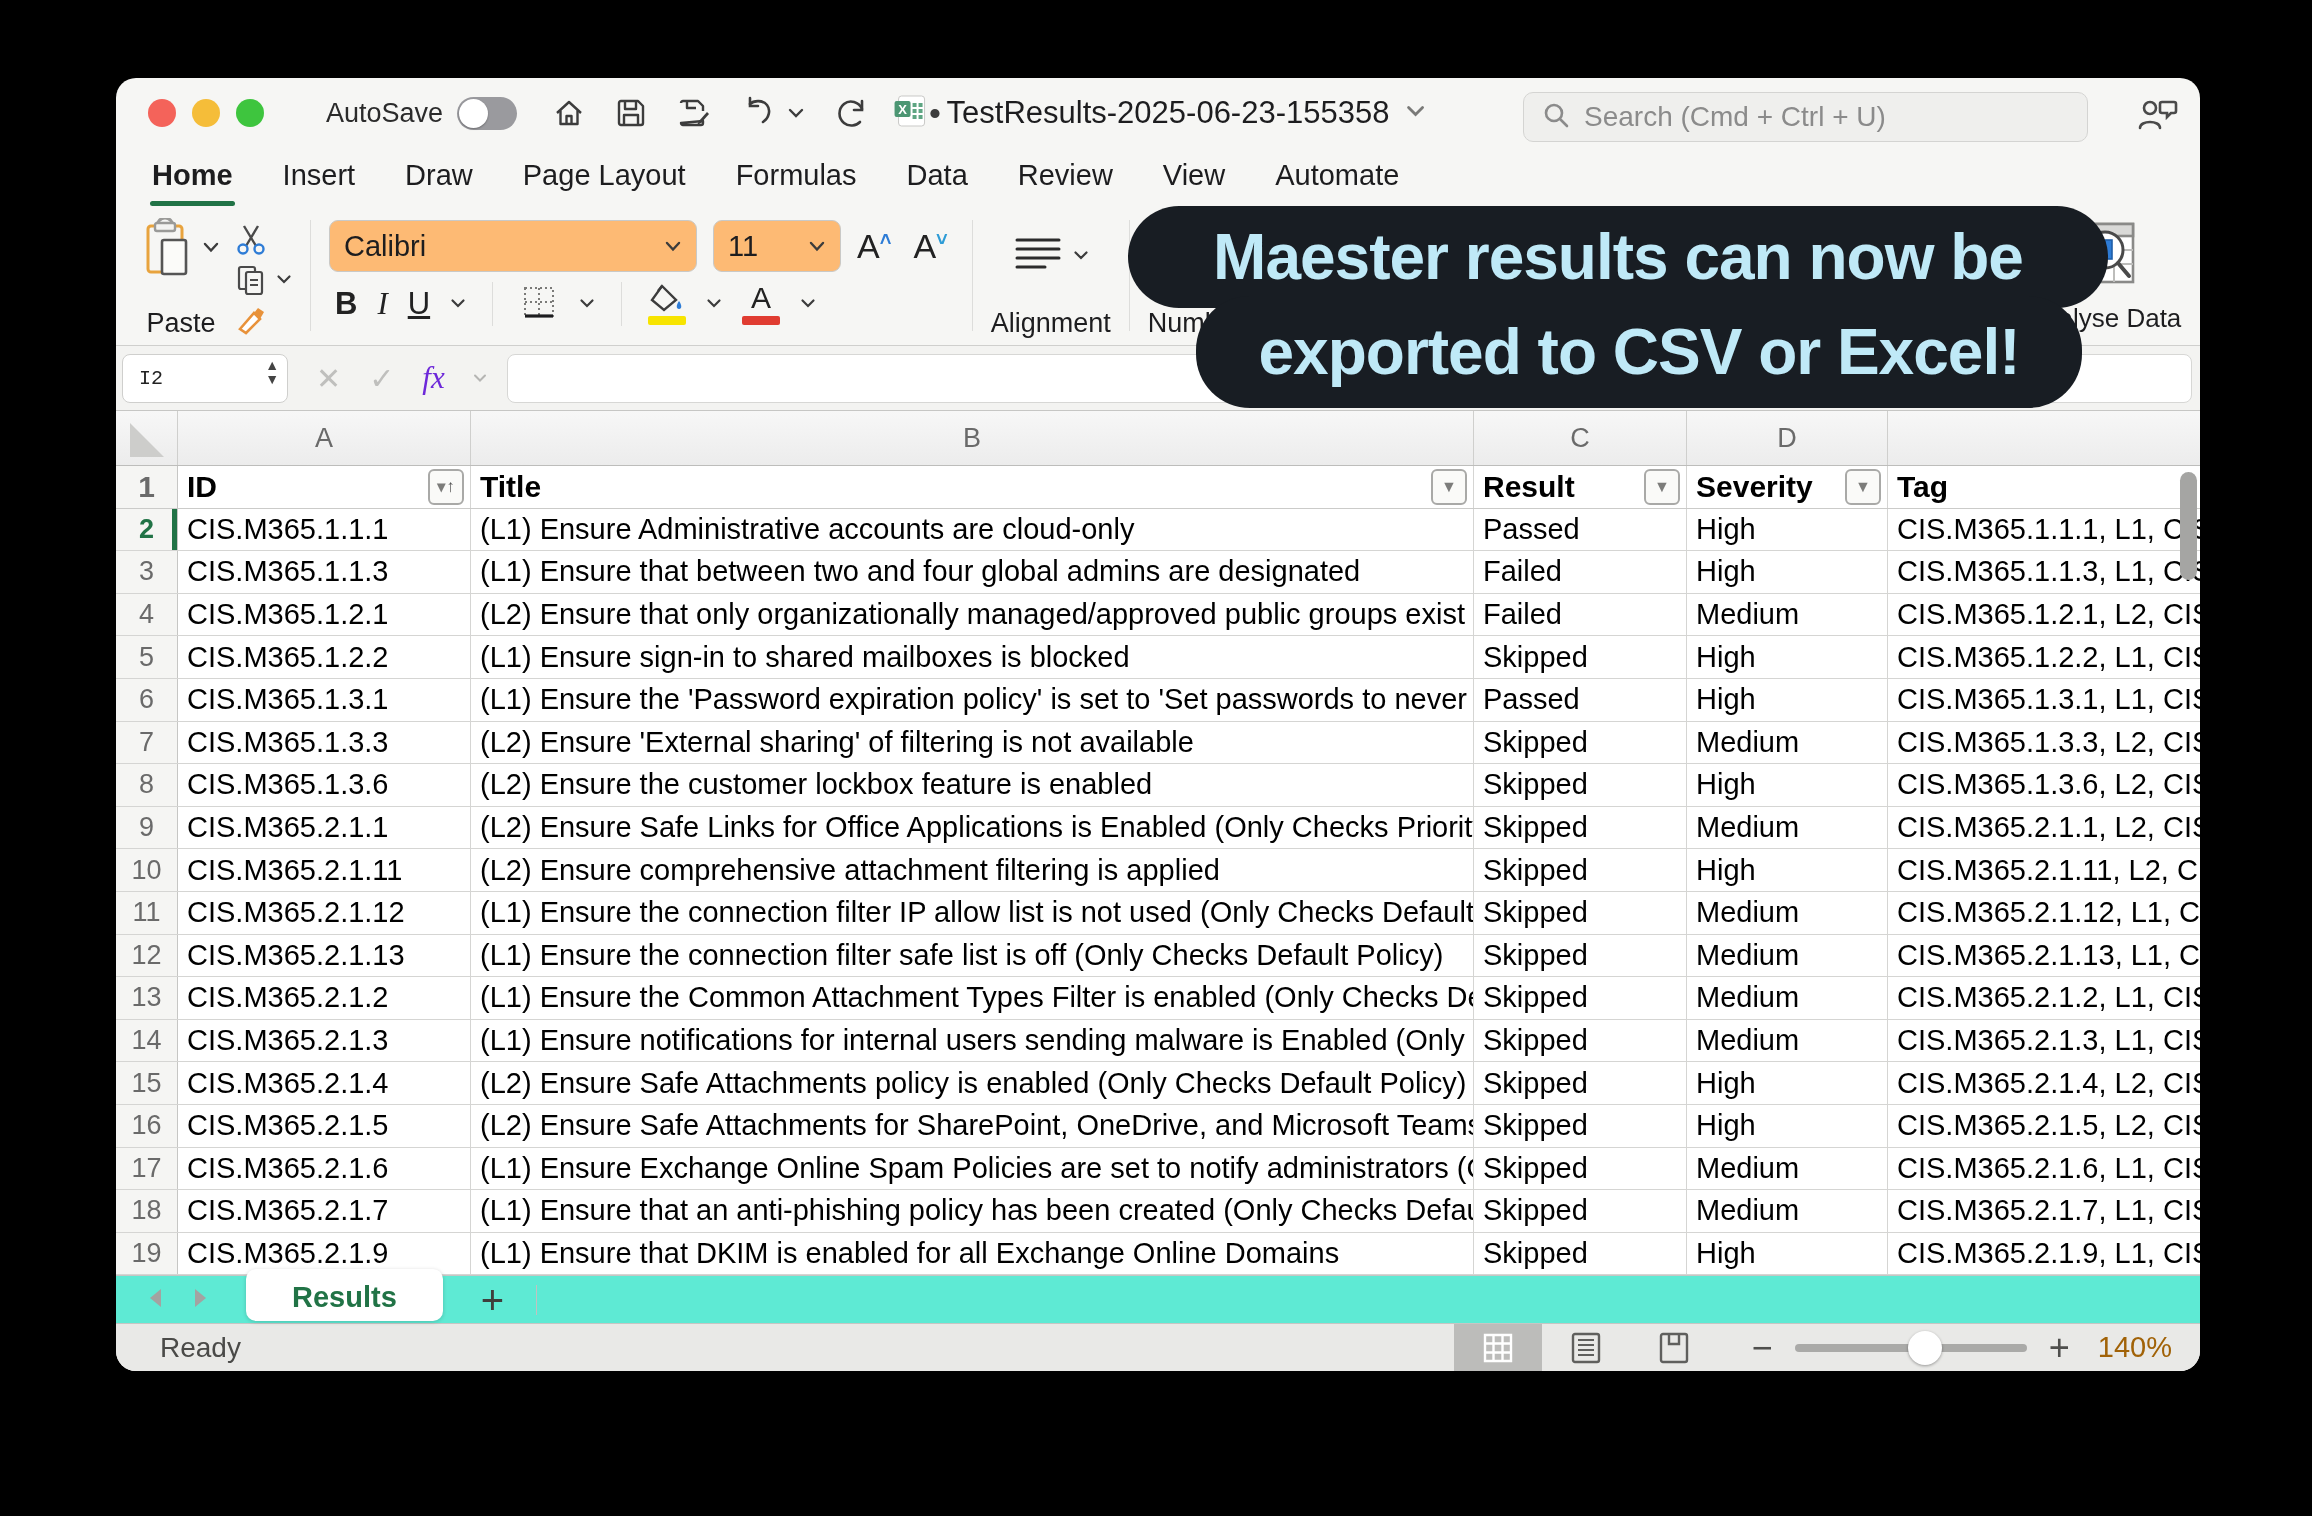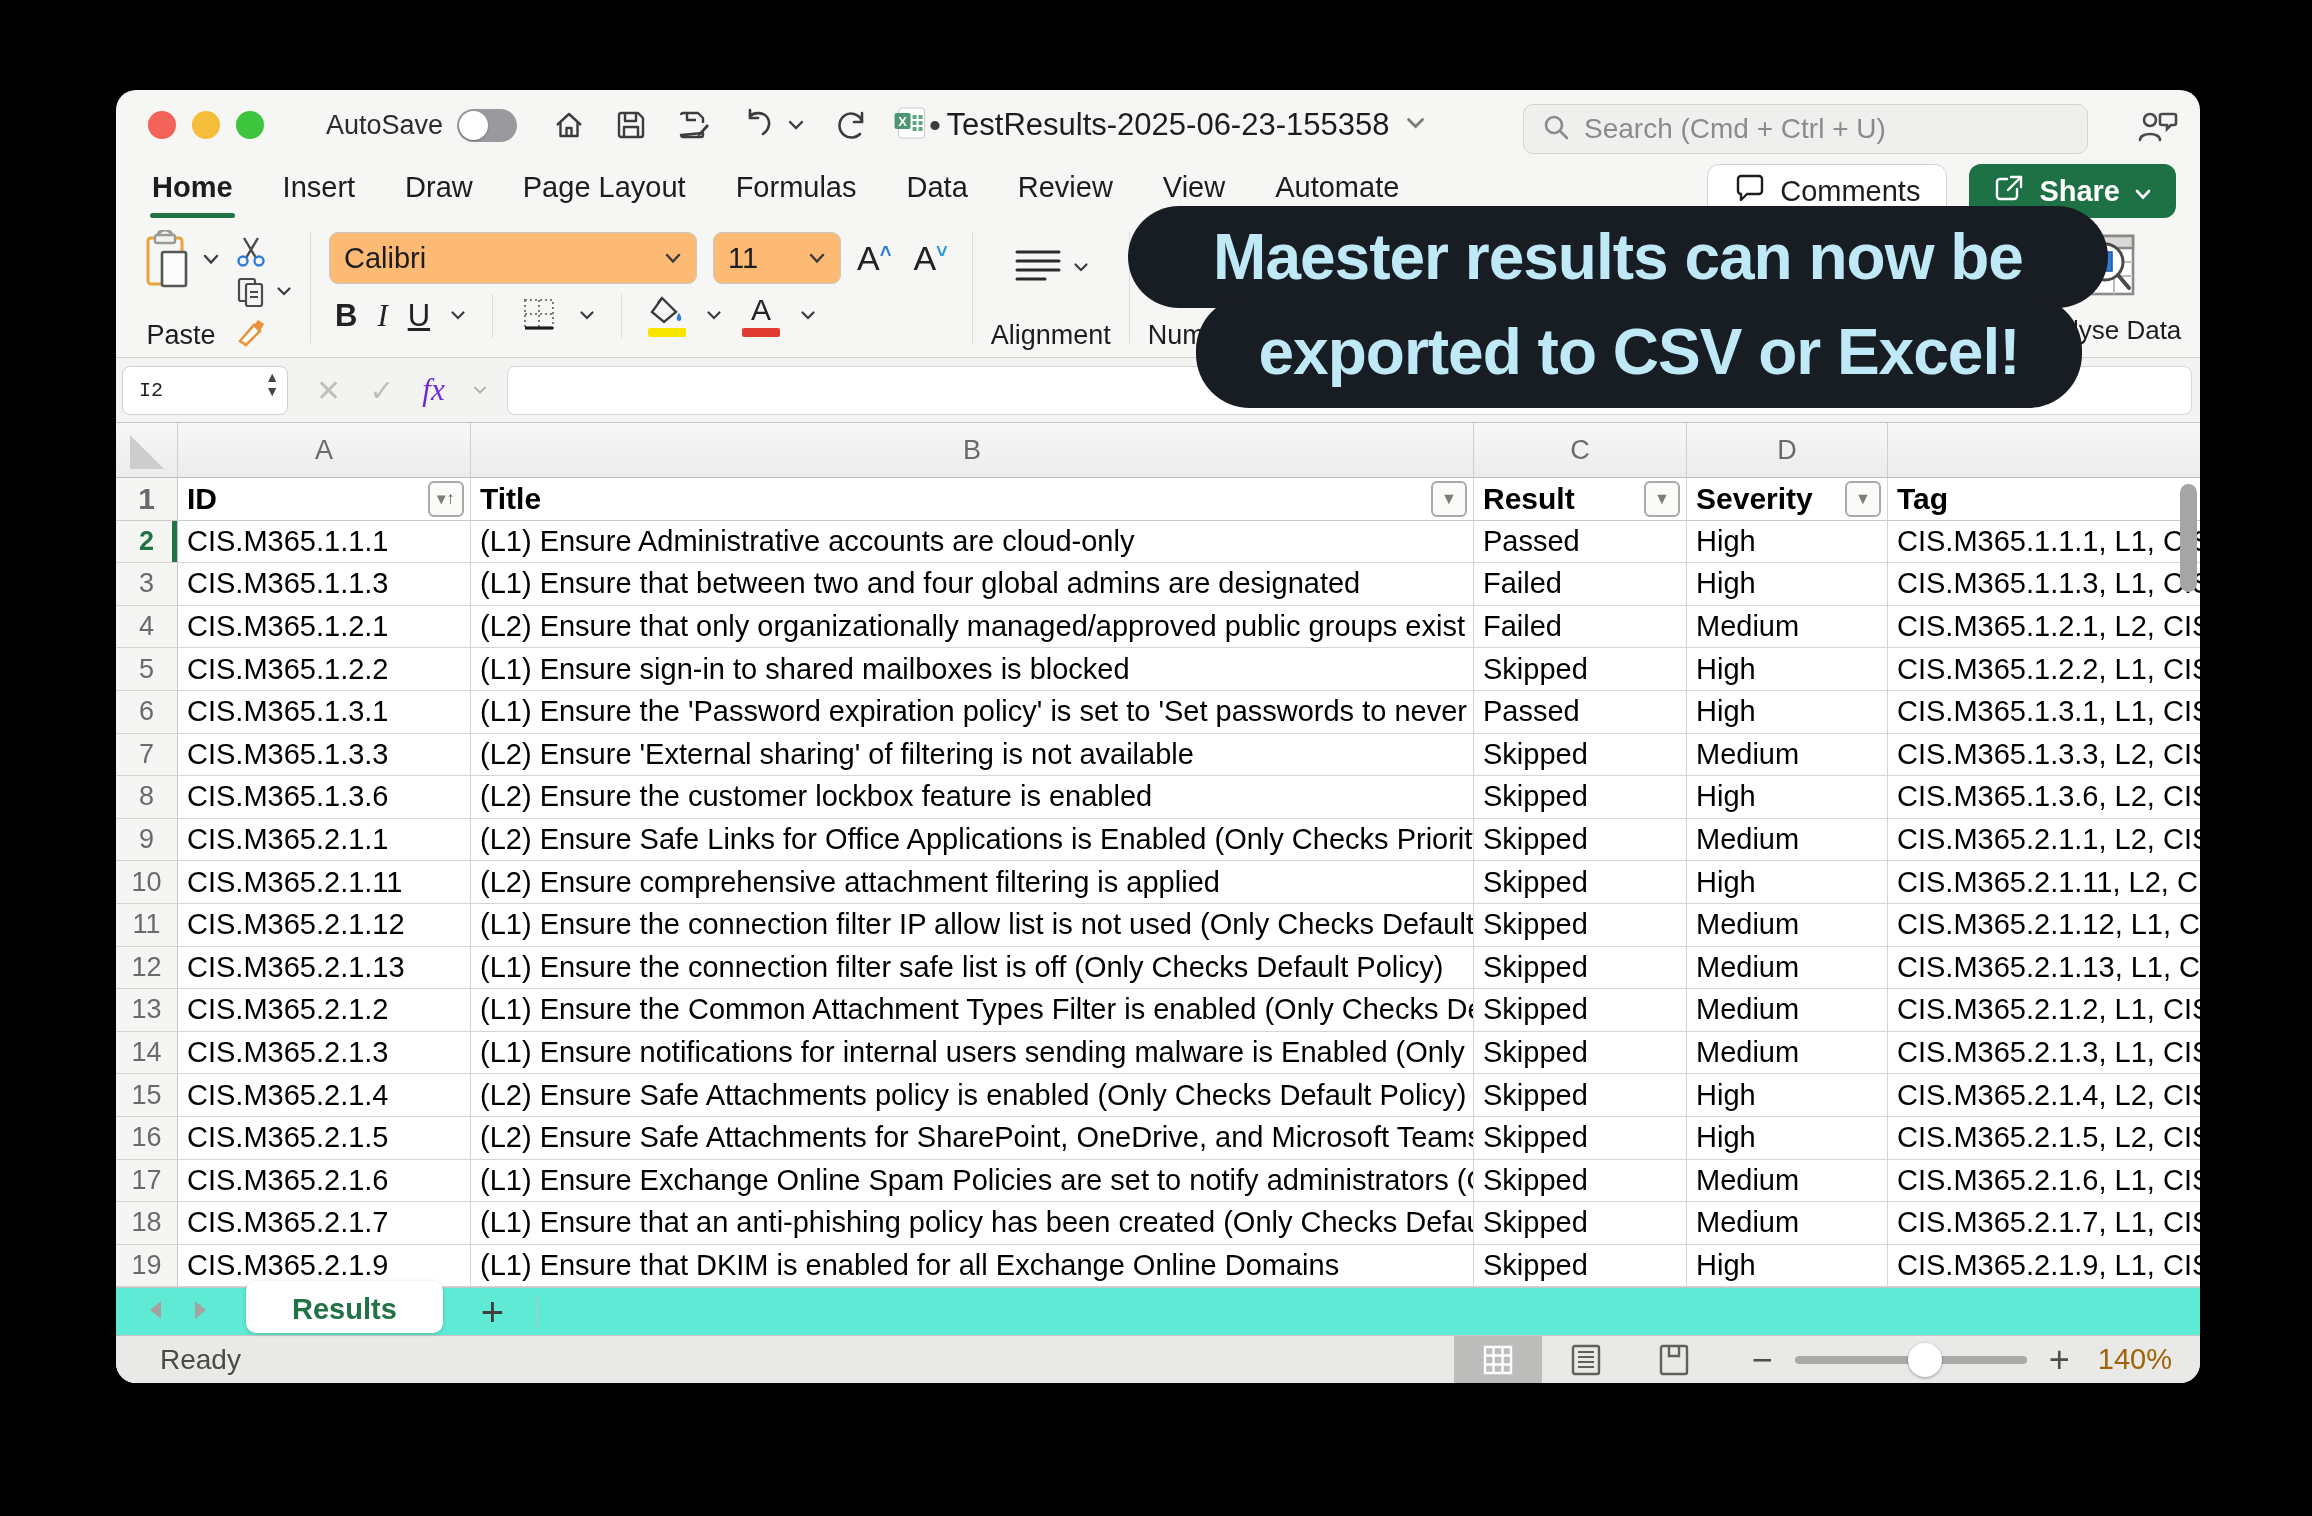--- a/index.html
+++ b/index.html
@@ -2,21 +2,21 @@
 <html><head>
 <meta charset="utf-8">
 <style>
   :root{
     --green:#217346; --share-green:#1e7145; --chrome:#f6f6f4; --line:#d6d6d4;
     --gridline:#d5d5d3; --headgrey:#6a6a6a; --ink:#1d1d1f;
   }
   *{box-sizing:border-box; margin:0; padding:0;}
   html,body{width:2312px; height:1516px; background:#000; font-family:"Liberation Sans",sans-serif; position:relative; overflow:hidden;}
 
-  .window{position:absolute; left:116px; top:78px; width:2084px; height:1293px; background:var(--chrome); border-radius:20px; overflow:hidden; display:flex; flex-direction:column;margin-top:12px;}
+  .window{position:absolute; left:116px; top:78px; width:2084px; height:1293px; background:var(--chrome); border-radius:20px; overflow:hidden; display:flex; flex-direction:column;}
 
   
   .titlebar{height:70px; flex:0 0 70px; display:flex; align-items:center; padding:0 18px 0 32px; position:relative;}
   .lights{display:flex; gap:16px; align-items:center;}
   .light{width:28px; height:28px; border-radius:50%;}
   .light.red{background:#f4635a;} .light.yellow{background:#f5bd39;} .light.green{background:#3ec53e;}
   .autosave{display:flex; align-items:center; gap:14px; margin-left:62px;}
   .autosave-label{font-size:27px; color:#2b2b2b;}
   .toggle{width:60px; height:33px; border-radius:17px; background:#9a9a9e; position:relative;}
   .toggle .knob{position:absolute; left:2px; top:2px; width:29px; height:29px; border-radius:50%; background:#fff; box-shadow:0 1px 2px rgba(0,0,0,.3);}
@@ -215,39 +215,20 @@
         <div class="tab active"><span>Home</span></div>
         <div class="tab"><span>Insert</span></div>
         <div class="tab"><span>Draw</span></div>
         <div class="tab"><span>Page Layout</span></div>
         <div class="tab"><span>Formulas</span></div>
         <div class="tab"><span>Data</span></div>
         <div class="tab"><span>Review</span></div>
         <div class="tab"><span>View</span></div>
         <div class="tab"><span>Automate</span></div>
       </div>
-    <div class="tabrow-right">
-      <div class="btn-comments">
-        <span><svg width="32" height="30" viewBox="0 0 32 30" fill="none" stroke="#1d1d1f" stroke-width="2.4" stroke-linejoin="round">
-              <path d="M4 6 a3 3 0 0 1 3-3 h18 a3 3 0 0 1 3 3 v12 a3 3 0 0 1 -3 3 h-12 l-6 6 v-6 h0 a3 3 0 0 1 -3-3 z"></path>
-            </svg></span>
-        <span>Comments</span>
-      </div>
-      <div class="btn-share">
-        <span><svg width="32" height="30" viewBox="0 0 32 30" fill="none" stroke="#fff" stroke-width="2.4" stroke-linejoin="round" stroke-linecap="round">
-              <path d="M14 6 H7 a3 3 0 0 0 -3 3 v14 a3 3 0 0 0 3 3 h14 a3 3 0 0 0 3-3 v-7"></path>
-              <path d="M18 4 L28 4 L28 14"></path>
-              <path d="M28 4 L15 17"></path>
-            </svg></span>
-        <span>Share</span>
-        <span><svg width="18" height="13" viewBox="0 0 18 13" fill="none" stroke="#fff" stroke-width="2.6" stroke-linecap="round">
-              <path d="M3 3 L9 9.5 L15 3"></path>
-            </svg></span>
-      </div>
-    </div>
   </div>
 
   <div class="ribbon">
     <div class="rgroup paste">
       <div class="paste-top">
         <span><svg width="52" height="62" viewBox="0 0 52 62" fill="none">
               <rect x="6" y="8" width="34" height="46" rx="3" stroke="#e8a33d" stroke-width="3"></rect>
               <path d="M15 8 a8 8 0 0 1 16 0" stroke="#9a9a98" stroke-width="3"></path>
               <rect x="13" y="5" width="20" height="8" rx="2" fill="#f3f3f1" stroke="#9a9a98" stroke-width="2.4"></rect>
               <rect x="20" y="22" width="24" height="34" rx="2" fill="#fbfbf9" stroke="#555" stroke-width="2.6"></rect>

